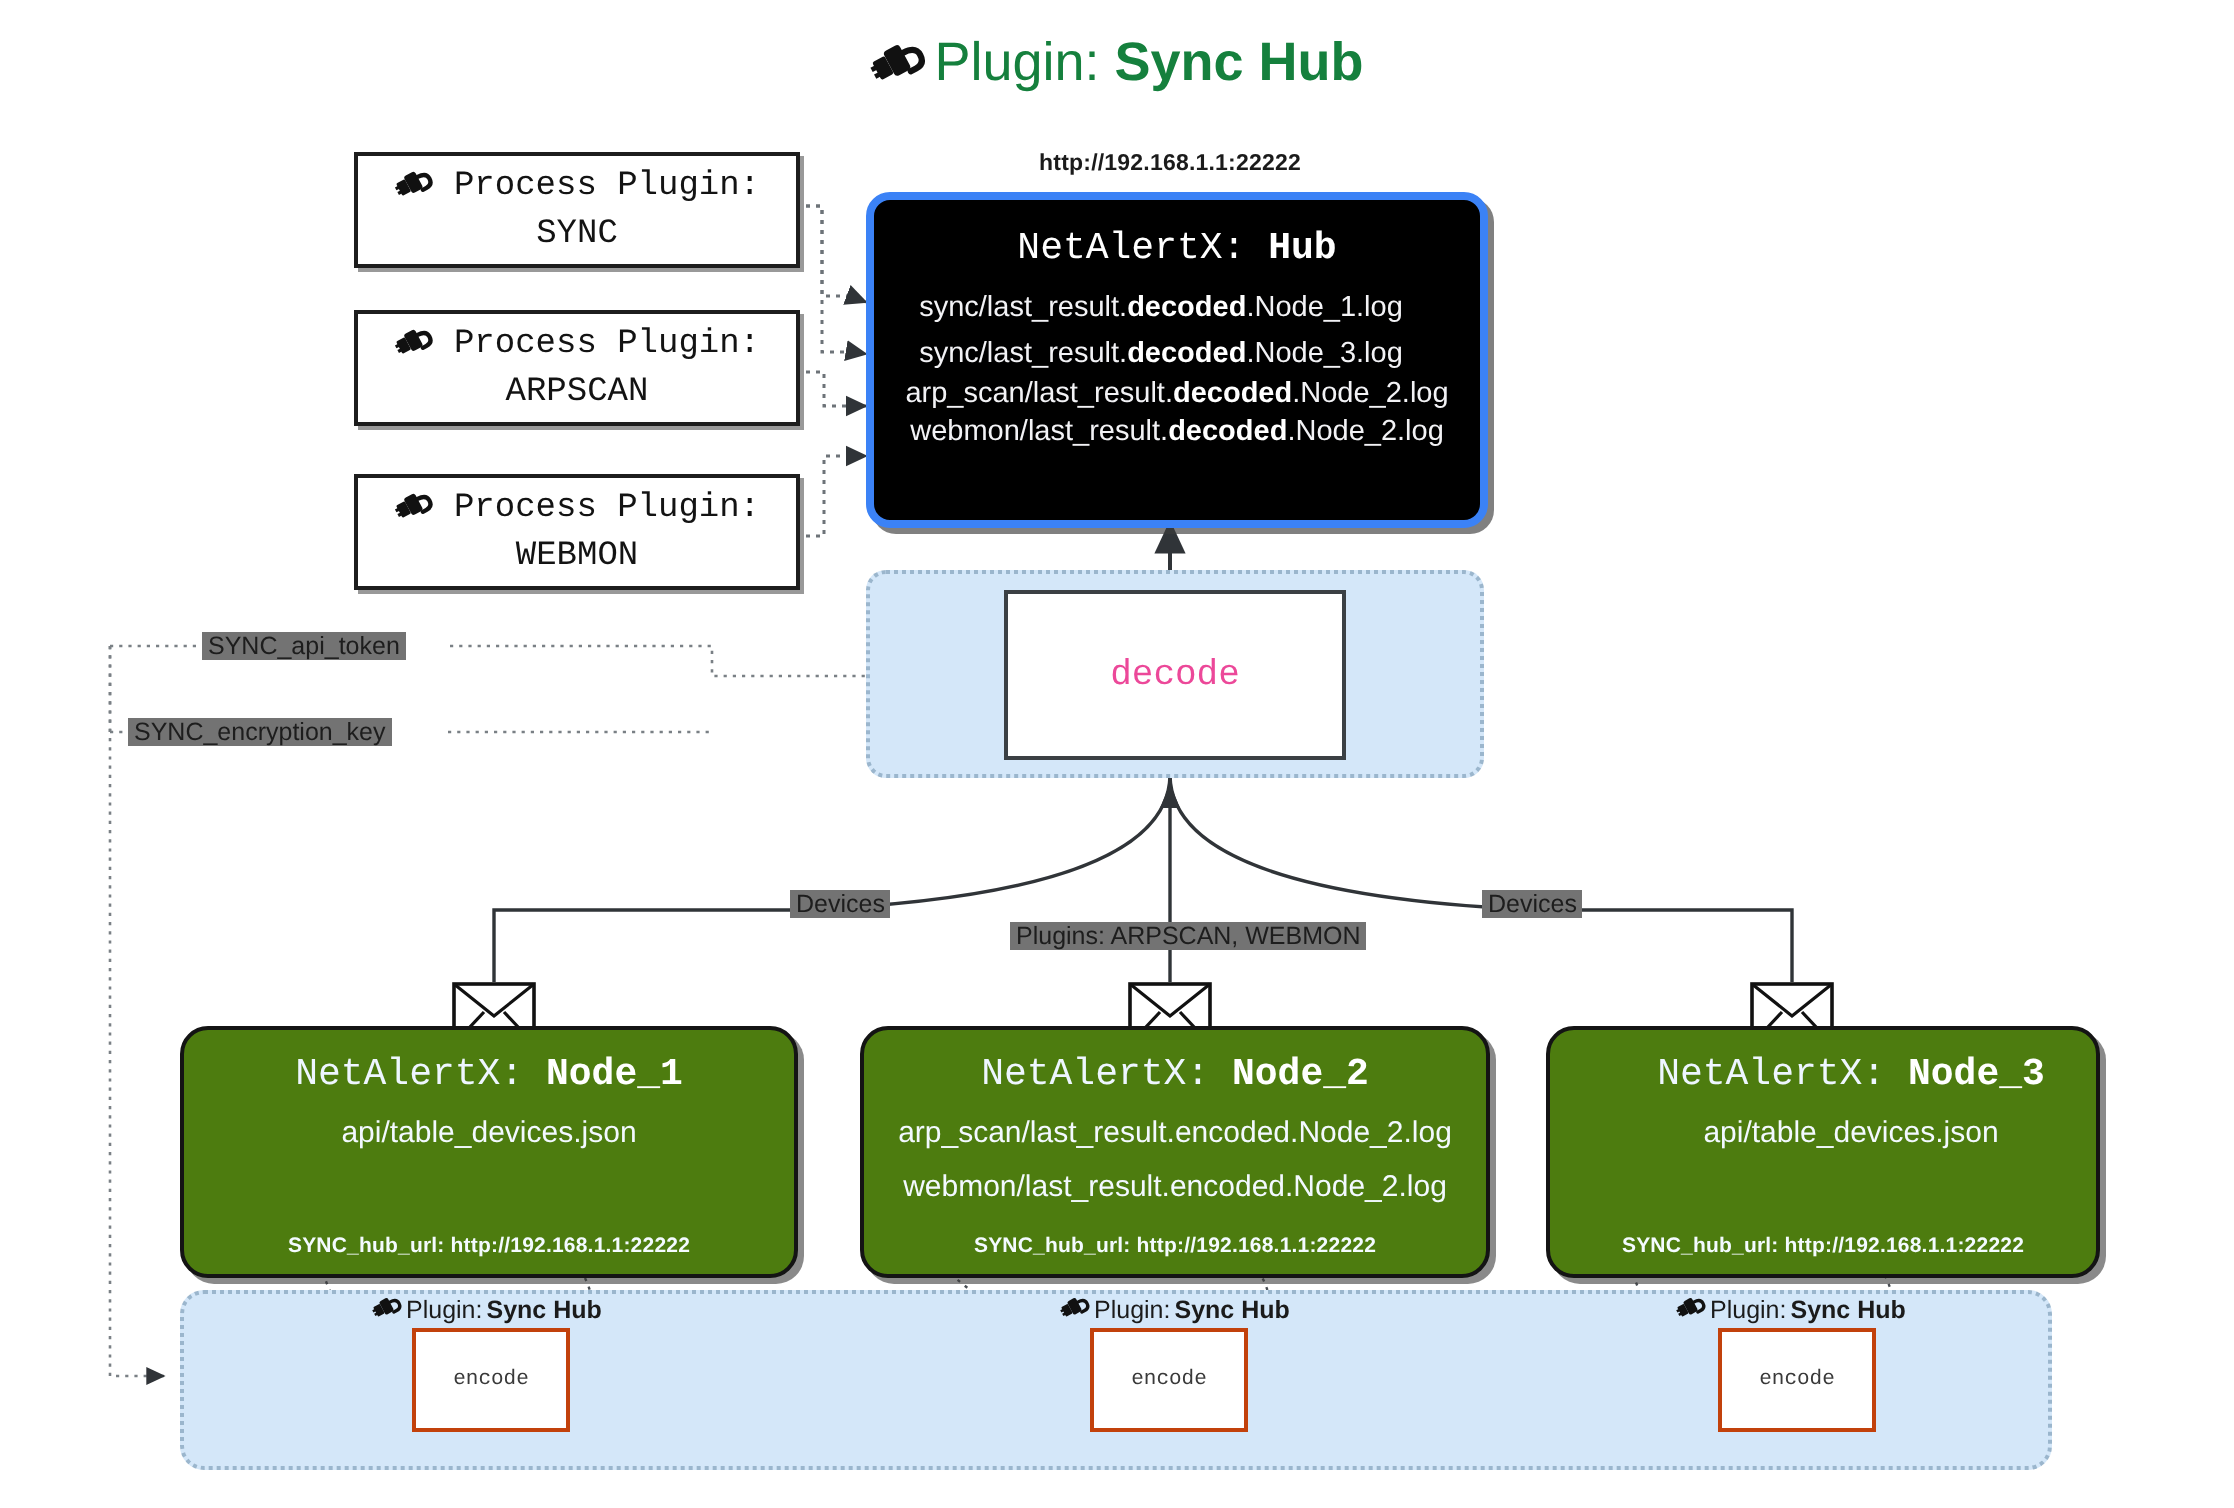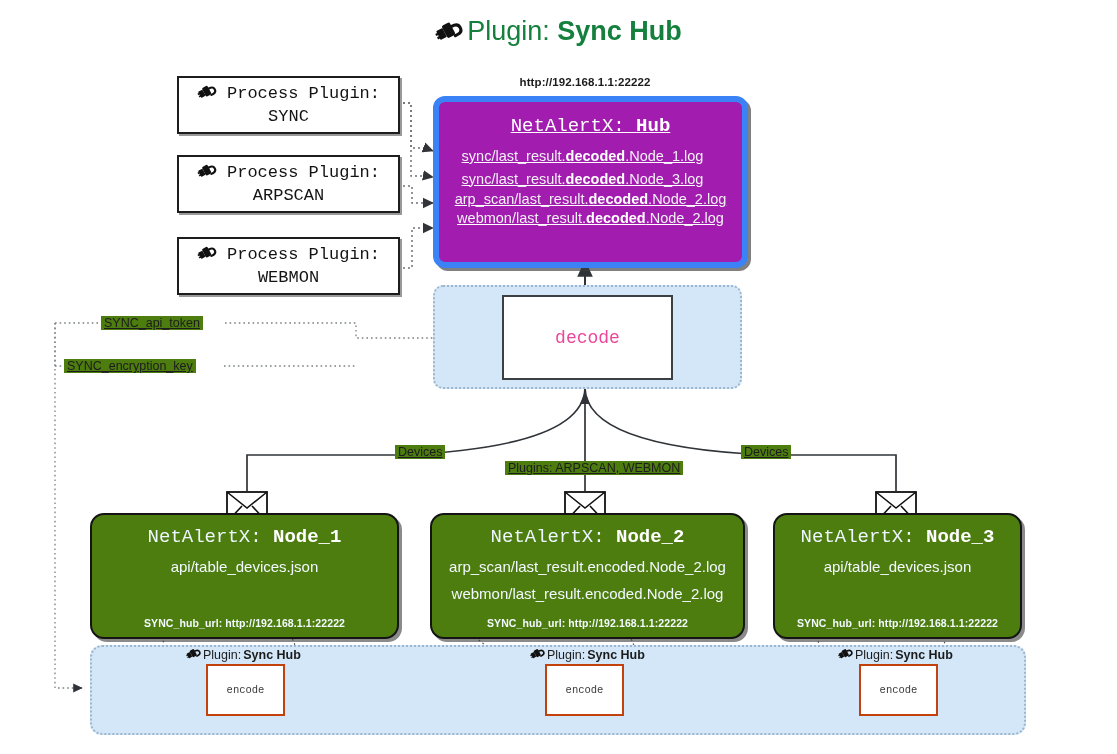--- a/index.html
+++ b/index.html
@@ -38,24 +38,23 @@
   #proc-arp{left:177px;top:155px;}
   #proc-web{left:177px;top:237px;}
 
   
   .hub-url{
     position:absolute;left:430px;top:76px;width:310px;text-align:center;
     font-size:11.5px;font-weight:700;color:#1b1b1b;letter-spacing:.1px;
   }
   #hub{
     position:absolute;left:433px;top:96px;width:303px;height:160px;
-    background:#a21caf;border:6px solid #3b82f6;border-radius:12px;
+    background:#000000;border:4px solid #3b82f6;border-radius:12px;
     box-shadow:3px 3px 0 0 rgba(60,60,60,.65);
     color:#ffffff;
-    text-decoration:underline;
   }
   #hub .hub-title{
     text-align:center;margin-top:13px;
     font-family:"Liberation Mono","DejaVu Sans Mono",monospace;
     font-size:19px;
   }
   #hub .hub-title b{font-weight:700;}
   .hublist{margin-top:8px;}
   .hubline{
     font-size:14.5px;color:#f2f2f5;
@@ -92,21 +91,21 @@
   .node .n-line{
     text-align:center;font-size:15px;color:#f3f9ff;white-space:nowrap;
     margin-top:10px;
   }
   .node .n-foot{
     position:absolute;left:0;bottom:8px;width:100%;text-align:center;
     font-size:10.5px;font-weight:700;color:#f4fbff;letter-spacing:.1px;
   }
   #node1{left:90px;top:513px;width:305px;height:122px;}
   #node2{left:430px;top:513px;width:311px;height:122px;}
-  #node3{left:773px;top:513px;width:245px;height:122px;}
+  #node3{left:773px;top:513px;width:245px;height:122px;padding-left:28px;}
 
   
   .env{position:absolute;width:42px;height:32px;}
   #env1{left:226px;top:491px;}
   #env2{left:564px;top:491px;}
   #env3{left:875px;top:491px;}
 
   
   #encode-wrap{
     position:absolute;left:90px;top:645px;width:932px;height:86px;
@@ -127,21 +126,21 @@
   #enc-label1{left:186px;top:646px;}
   #enc-box1{left:206px;top:664px;}
   #enc-label2{left:530px;top:646px;}
   #enc-box2{left:545px;top:664px;}
   #enc-label3{left:838px;top:646px;}
   #enc-box3{left:859px;top:664px;}
 
   
   .elabel{
     position:absolute;font-size:12.5px;color:#1d1d1d;white-space:nowrap;
-    background:#4d7c0f;padding:0 3px;text-decoration:underline;
+    background:#737373;padding:0 3px;
   }
   #lab-api{left:101px;top:316px;}
   #lab-key{left:64px;top:359px;}
   #lab-dev-l{left:395px;top:445px;}
   #lab-dev-r{left:741px;top:445px;}
   #lab-plugins{left:505px;top:461px;}
 </style>
 </head>
 <body>
 

